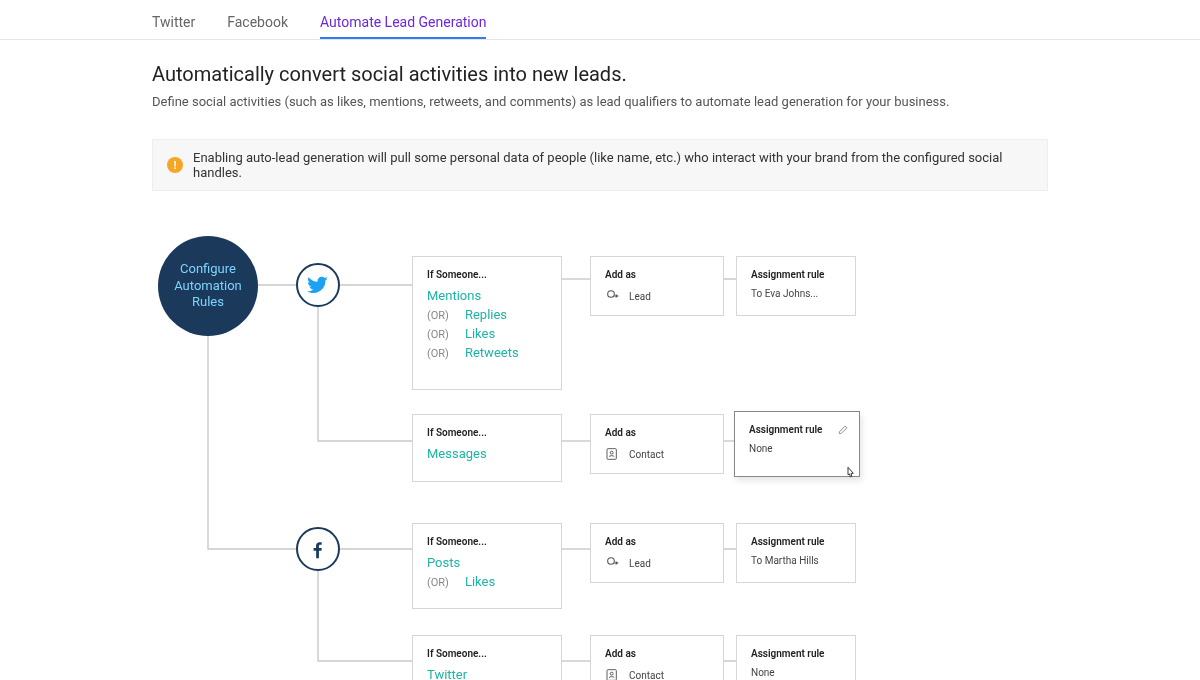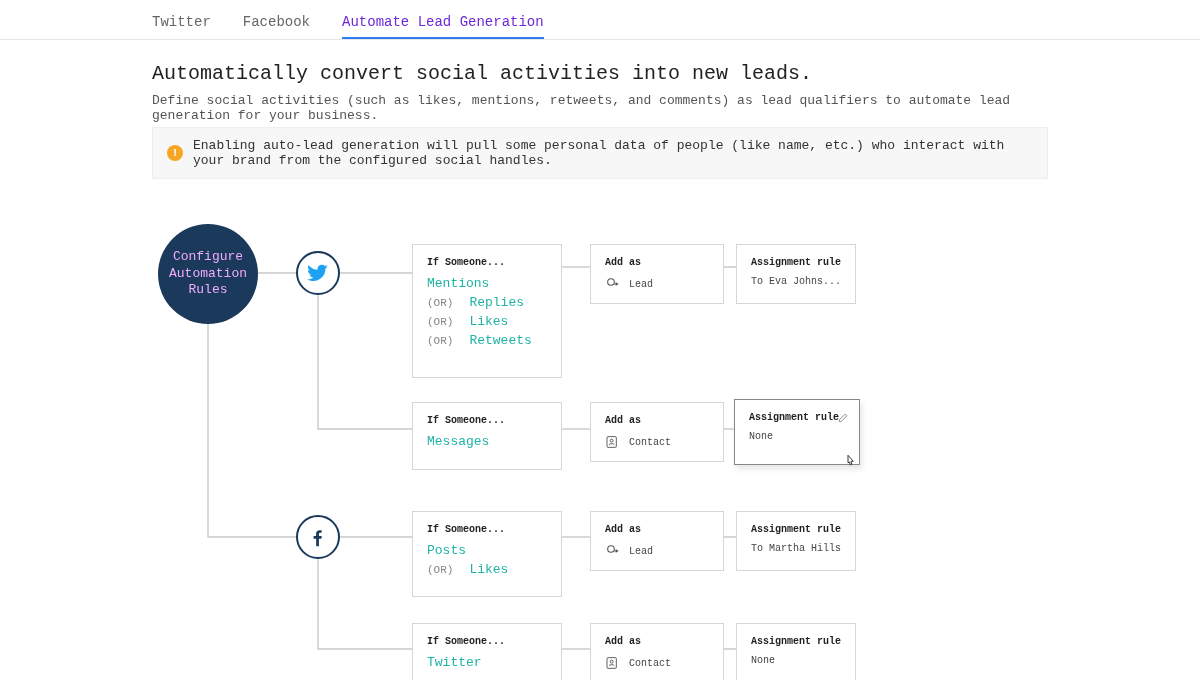--- a/index.html
+++ b/index.html
@@ -2,21 +2,21 @@
 <html><head>
 <meta charset="utf-8">
 <style>
   * { box-sizing: border-box; margin: 0; padding: 0; }
   body {
     font-family: -apple-system, BlinkMacSystemFont, "Segoe UI", Roboto, "Helvetica Neue", Arial, sans-serif;
     background: #fff;
     color: #333;
     font-size: 14px;
   }
-  .page { width: 1200px; height: 680px; position: relative; font-family: Liberation Mono, monospace; }
+  .page { width: 1200px; height: 680px; position: relative; }
   .tabs {
     display: flex;
     gap: 32px;
     padding: 14px 0 0 152px;
     border-bottom: 1px solid #e5e5e5;
     height: 40px;
   }
   .tab {
     font-size: 14px;
     color: #666;
@@ -31,21 +31,21 @@
   .content { padding: 22px 152px 0 152px; }
   .page-title {
     font-size: 20px;
     font-weight: 400;
     color: #222;
     margin-bottom: 8px;
   }
   .page-subtitle {
     font-size: 13px;
     color: #555;
-    margin-bottom: 4px;
+    margin-bottom: 30px;
   }
   .alert {
     background: #f7f7f7;
     border: 1px solid #eee;
     padding: 10px 14px;
     display: flex;
     align-items: center;
     gap: 10px;
     font-size: 13px;
     color: #333;
@@ -67,21 +67,21 @@
   
   .diagram { position: relative; height: 490px; }
 
   
   .config-circle {
     position: absolute;
     left: 6px; top: 5px;
     width: 100px; height: 100px;
     border-radius: 50%;
     background: #1b3a5b;
-    color: #f0abfc;
+    color: #7dd3fc;
     display: flex;
     align-items: center;
     justify-content: center;
     text-align: center;
     font-size: 13px;
     line-height: 1.3;
   }
 
   
   .net-circle {

